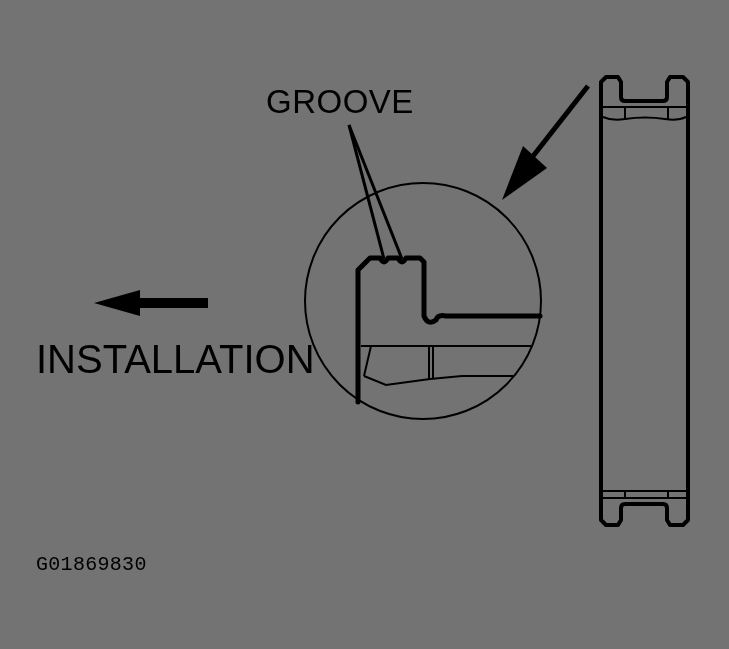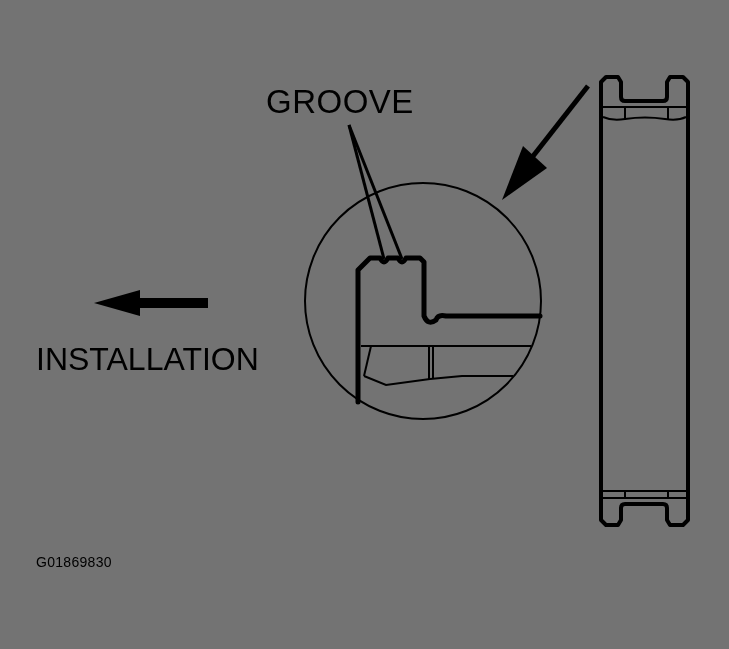--- a/index.html
+++ b/index.html
@@ -29,31 +29,32 @@
     }
     .groove-label {
       left: 266px;
       top: 85px;
       font-size: 33px;
       letter-spacing: 0.5px;
     }
     .install-label {
       left: 36px;
       top: 341px;
-      font-size: 32px;
+      font-size: 40px;
       line-height: 36px;
     }
     .install-label span {
       display: block;
     }
     .figure-id {
       left: 36px;
       top: 555px;
-      font-size: 14px;
+      font-size: 20px;
       letter-spacing: 0.3px;
+      font-family: Liberation Mono, monospace;
     }
   </style>
 </head>
 <body>
 
 <div class="canvas">
   <svg width="729" height="649" viewBox="0 0 729 649" xmlns="http://www.w3.org/2000/svg">
 
     <g>
       <rect x="138" y="298" width="70" height="10" fill="#000"></rect>

